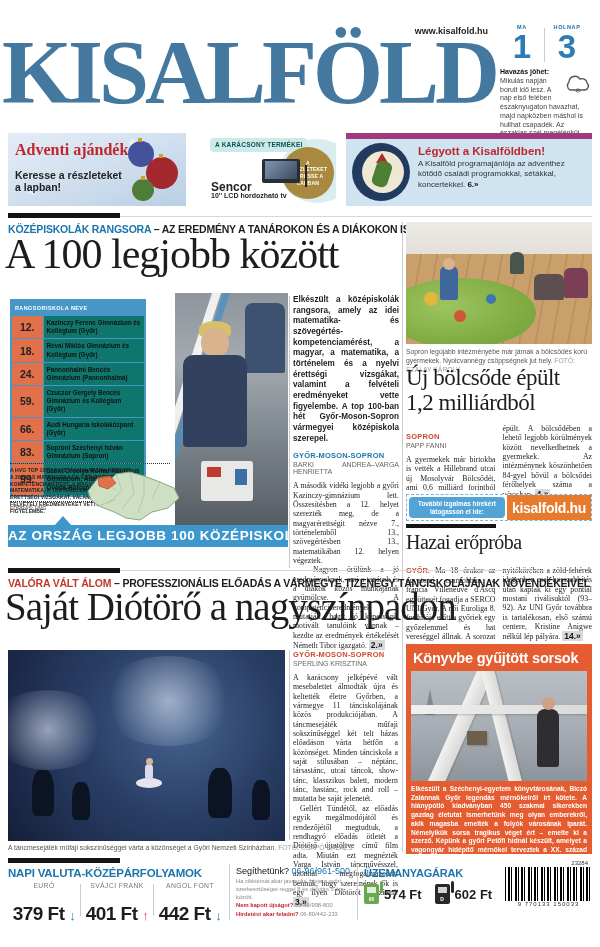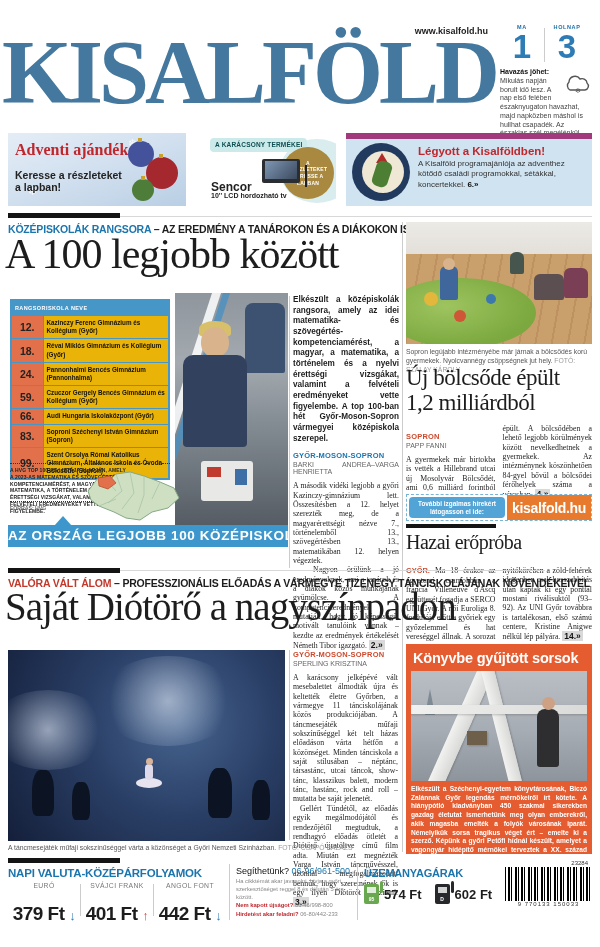--- a/index.html
+++ b/index.html
@@ -75,22 +75,22 @@
 .boy-photo{position:absolute;left:167px;top:0;width:113px;height:232px;overflow:hidden;
   background:linear-gradient(180deg,#8e959c 0%,#a4aab0 30%,#7d858d 62%,#555c64 100%)}
 .stripe{position:absolute;top:-10px;height:260px;transform:skewX(-18deg)}
 .boy-head{position:absolute;left:26px;top:34px;width:28px;height:30px;border-radius:50% 50% 46% 46%;background:#d9b38c}
 .boy-hair{position:absolute;left:24px;top:28px;width:32px;height:16px;border-radius:50% 50% 20% 20%;background:#d8c06a}
 .boy-shirt{position:absolute;left:8px;top:62px;width:64px;height:92px;border-radius:10px 10px 4px 4px;background:#32425e}
 .bg-kid{position:absolute;border-radius:8px 8px 2px 2px;background:#3c5270}
 .robot{position:absolute;left:26px;top:168px;width:52px;height:40px;background:#e8e8e6;border-radius:3px}
 .robot:before{content:"";position:absolute;left:6px;top:6px;width:14px;height:10px;background:#c03a2e}
 .robot:after{content:"";position:absolute;right:6px;top:8px;width:12px;height:16px;background:#3d6ea5}
-.rank-table{position:absolute;left:2px;top:6px;width:160px;border-collapse:collapse;
-  border:2px solid #4796c8;background:#eab308;table-layout:fixed}
+.rank-table{position:absolute;left:2px;top:6px;width:136px;border-collapse:collapse;
+  border:2px solid #4796c8;background:#0f766e;table-layout:fixed}
 .rank-table th{background:#4796c8;color:#fff;font-size:5.5px;letter-spacing:.4px;
   text-align:left;padding:4px 3px;font-weight:bold}
 .rank-table th.c1{width:32px;text-align:center}
 .rank-table td{border:1px solid #4796c8;vertical-align:middle}
 .rank-table .rk{background:#e2714b;text-align:center;font-size:10.5px;font-weight:bold;color:#222}
 .rank-table .nm{font-size:6.3px;font-weight:bold;color:#111;padding:3px 3px;line-height:1.3}
 .dotted{position:absolute;left:2px;width:160px;border-top:1.5px dotted #333}
 .src-note{position:absolute;left:2px;top:174px;width:116px;font-size:5px;font-weight:bold;
   color:#222;line-height:1.35;letter-spacing:.1px}
 .src{position:absolute;left:2px;top:212px;font-size:5.2px;font-weight:bold;color:#666}

